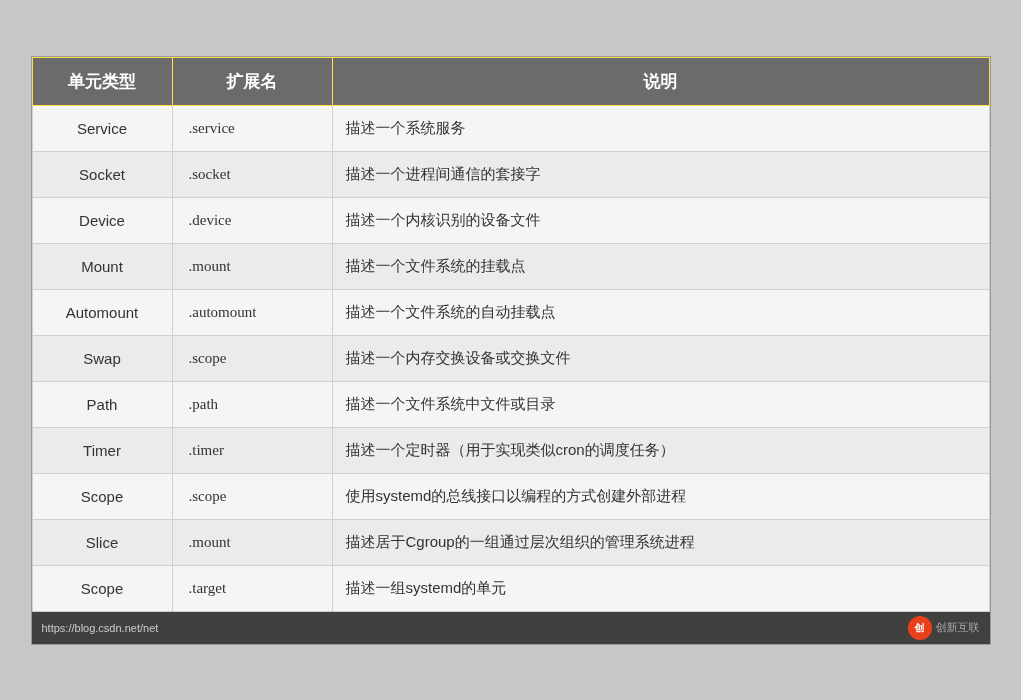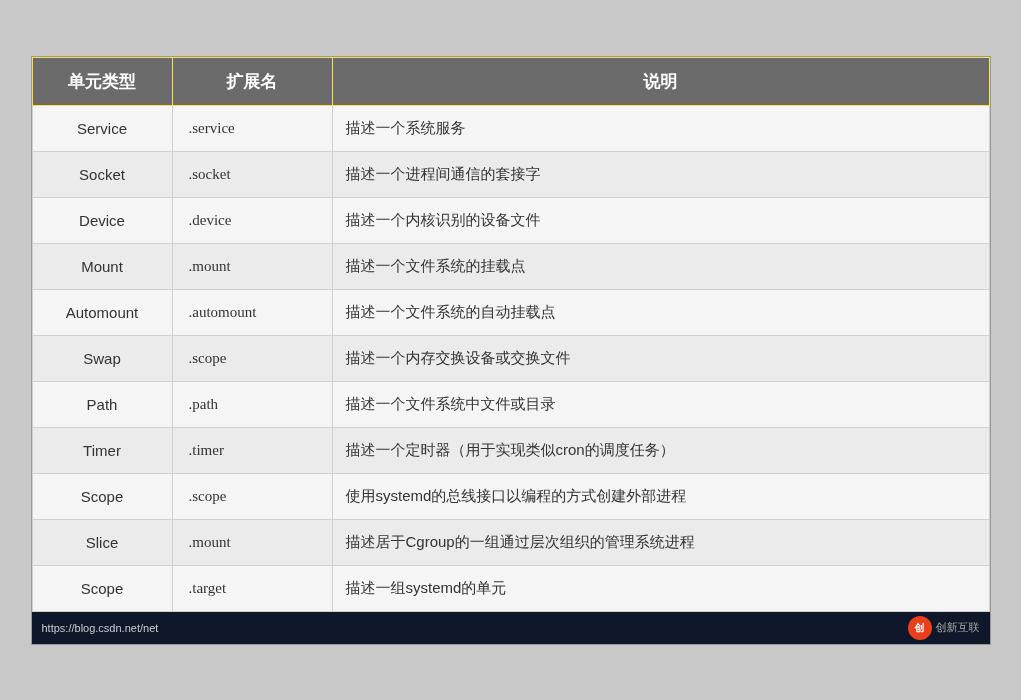--- a/index.html
+++ b/index.html
@@ -71,21 +71,21 @@
       font-family: Liberation Serif, serif;
       font-size: 15px;
     }
 
     tbody td:nth-child(3) {
       text-align: left;
       padding-left: 13px;
     }
 
     .footer-bar {
-      background: #0f172a;
+      background: #404040;
       color: #aaa;
       font-size: 11px;
       text-align: right;
       padding: 4px 10px;
       display: flex;
       justify-content: space-between;
       align-items: center;
     }
 
     .footer-bar .logo-text {

